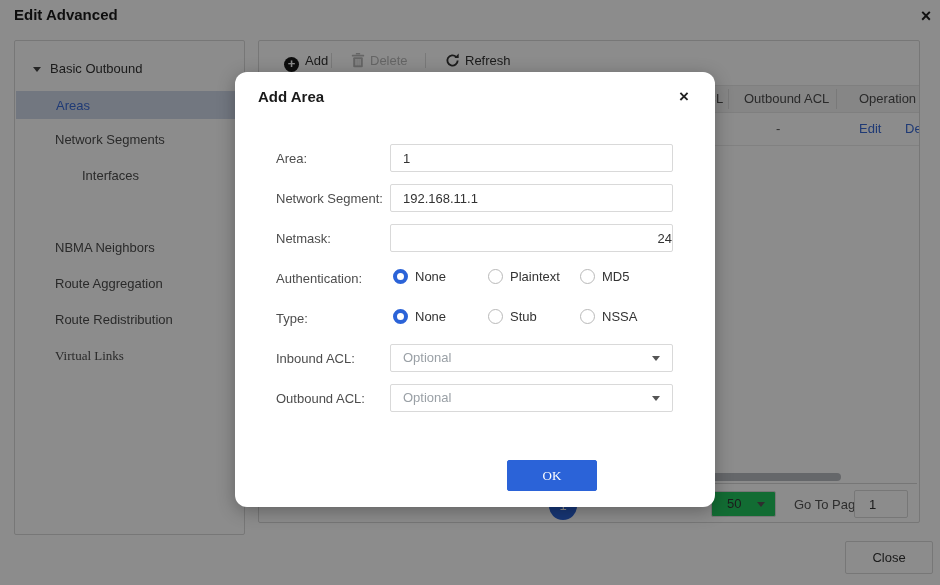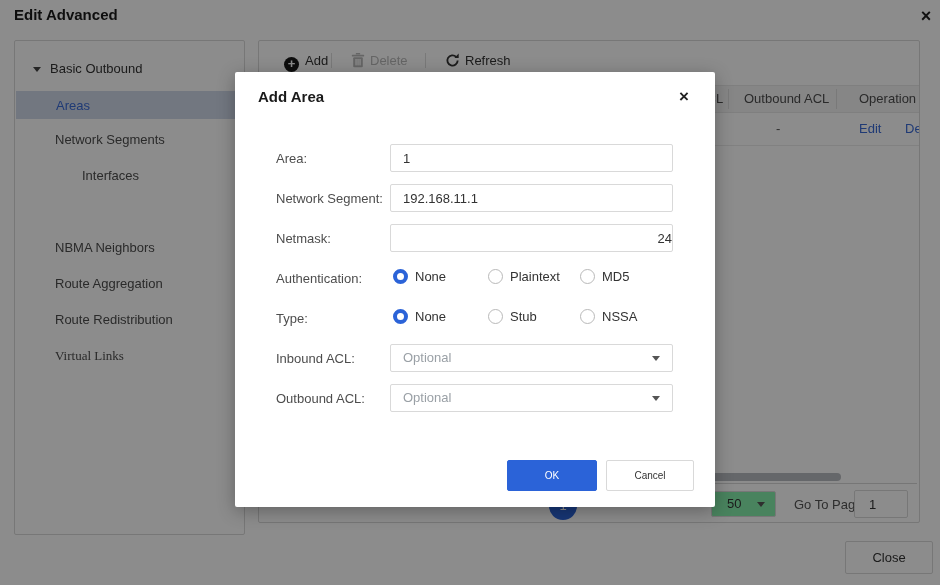--- a/index.html
+++ b/index.html
@@ -44,52 +44,52 @@
   .trow-border { top:104px; left:0; width:662px; height:1px; background:#ececec; }
   .cell-dash { top:80px; color:#555; }
   .link { color:#3a6ad6; cursor:pointer; text-decoration:none; }
 
   .hsep { top:442px; left:4px; width:654px; height:1px; background:#d8d8d8; }
   .hthumb { top:432px; left:4px; width:578px; height:8px; border-radius:4px; background:#b9bcc1; }
 
   .page-circle { top:451px; left:290px; width:28px; height:28px; border-radius:50%;
                  background:#2b63d8; color:#fff; text-align:center; line-height:28px; }
   .size-select { top:450px; left:452px; width:65px; height:26px; border:1px solid #d9d9d9;
-                 border-radius:2px; background:#86efac; line-height:24px; padding-left:15px;
+                 border-radius:2px; background:#22c55e; line-height:24px; padding-left:15px;
                  color:#333; cursor:pointer; }
   .caret { position:absolute; width:0; height:0; border-left:4px solid transparent;
            border-right:4px solid transparent; border-top:5px solid #555; }
   .size-caret { right:10px; top:10px; }
   .goto-label { top:456px; left:523px; color:#555;margin-left:12px; }
   .page-input { top:449px; left:595px; width:54px; height:28px; border:1px solid #d9d9d9;
                 border-radius:2px; padding-left:14px; font-size:13px; color:#333;
                 font-family:inherit; }
 
   .close-btn { left:845px; top:541px; width:88px; height:33px; background:#fff;
                border:1px solid #d9d9d9; border-radius:2px; font-size:13px; color:#333;
                font-family:inherit; cursor:pointer; }
 
   
   .mask { left:0; top:0; width:940px; height:585px; background:rgba(0,0,0,0.45); z-index:40; }
-  .modal { left:235px; top:72px; width:480px; height:435px; background:#fff; border-radius:2px;
+  .modal { left:235px; top:72px; width:480px; height:435px; background:#fff; border-radius:12px;
            box-shadow:0 4px 18px rgba(0,0,0,0.3); z-index:50; position:absolute; }
   .m-title { left:23px; top:16px; font-size:15px; font-weight:bold; color:#1a1a1a; }
   .m-close { left:436px; top:12px; width:26px; height:26px; font-size:17px; font-weight:bold;
              color:#222; text-align:center; line-height:26px; cursor:pointer; }
   .f-label { left:41px; height:16px; color:#4d4d4d; }
   .f-input { left:155px; width:283px; height:28px; border:1px solid #d9d9d9; border-radius:2px;
              padding-left:12px; font-size:13px; color:#333; font-family:inherit; }
   .f-select { left:155px; width:283px; height:28px; border:1px solid #d9d9d9; border-radius:2px;
               background:#fff; line-height:26px; padding-left:12px; color:#9aa0a6; cursor:pointer; }
   .f-select .caret { right:12px; top:11px; }
   .radio { display:inline-block; width:15px; height:15px; border-radius:50%; background:#fff;
            border:1px solid #b9b9b9; vertical-align:-3px; margin-right:7px; cursor:pointer; }
   .radio.checked { border:4.5px solid #2b63d8; }
   .radio-opt { position:absolute; height:18px; color:#333; }
-  .btn { border-radius:2px; font-size:10px; font-family:Liberation Sans, sans-serif; cursor:pointer; }
+  .btn { border-radius:2px; font-size:13px; font-family:Liberation Serif, serif; cursor:pointer; }
   .ok-btn { left:272px; top:388px; width:90px; height:31px; background:#2b63d8;
             border:1px solid #2b63d8; color:#fff; }
   .cancel-btn { left:371px; top:388px; width:88px; height:31px; background:#fff;
                 border:1px solid #d9d9d9; color:#333; }
 </style>
 </head>
 <body>
 
 <div class="abs win-title">Edit Advanced</div>
 <div class="abs win-close">×</div>
@@ -202,14 +202,13 @@
     <span class="caret"></span>
   </div>
 
   <div class="abs f-label" style="top:319px;">Outbound ACL:</div>
   <div class="abs f-select" style="top:312px;">
     <span>Optional</span>
     <span class="caret"></span>
   </div>
 
   <button class="abs btn ok-btn">OK</button>
-  <button class="abs btn cancel-btn">Cancel</button>
 </div>
 
 </body></html>

